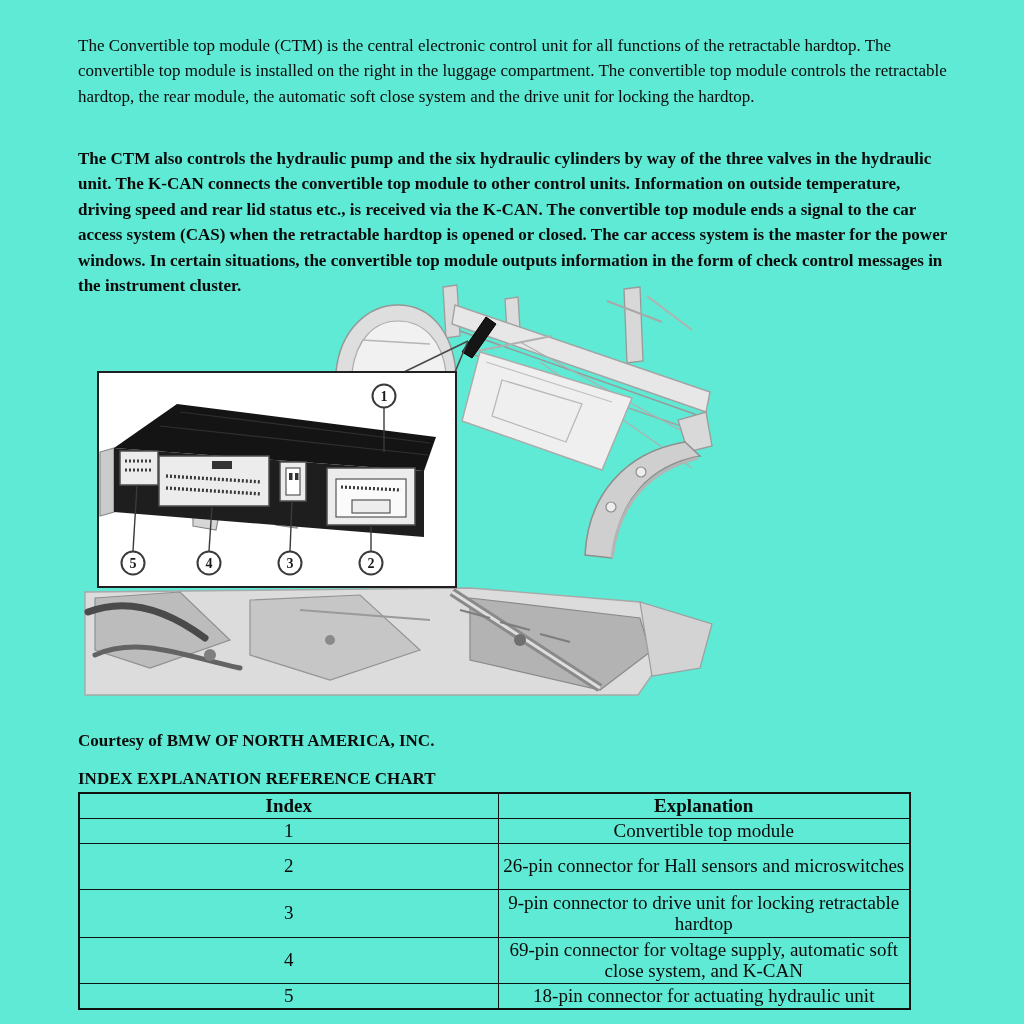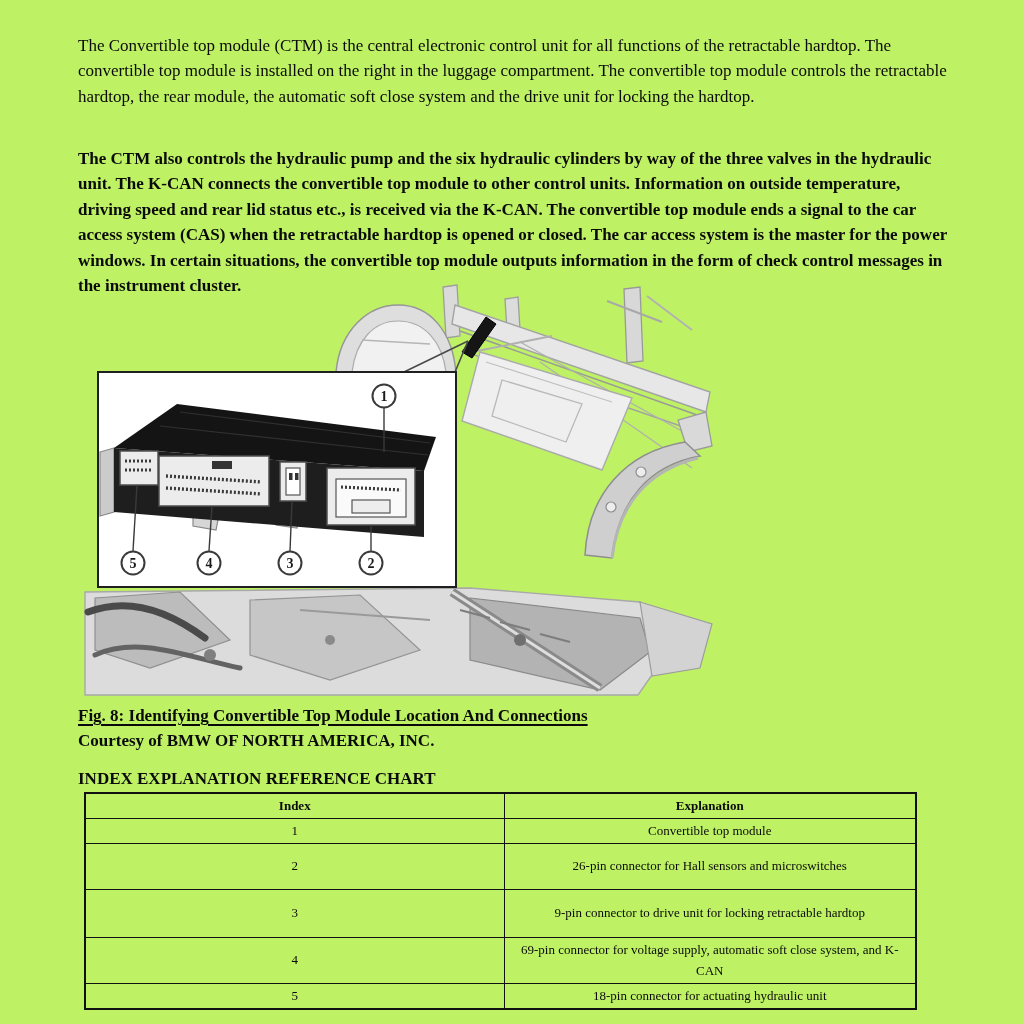--- a/index.html
+++ b/index.html
@@ -1,36 +1,36 @@
 <!DOCTYPE html>
 <html><head>
 <meta charset="utf-8">
 <style>
   html,body{margin:0;padding:0;background:#ffffff;}
   .page{
-    position:relative;width:1024px;height:1024px;background:#bef264;
+    position:relative;width:1024px;height:1024px;background:#5eead4;
     font-family:"Liberation Serif","DejaVu Serif",serif;color:#0a0a0a;overflow:hidden;
   }
   .para{
     position:absolute;left:78px;width:872px;
     font-size:17px;line-height:25.4px;letter-spacing:0px;
   }
   #para1{top:16px;}
   #para2{top:129px;font-weight:bold;}
   .figwrap{position:absolute;left:0;top:270px;width:1024px;height:432px;}
   .cap{
     position:absolute;left:78px;font-size:17px;font-weight:bold;line-height:25px;white-space:nowrap;
   }
   #cap-title{top:703px;text-decoration:underline;text-decoration-thickness:1.5px;text-underline-offset:3px;}
   #cap-courtesy{top:728px;}
   #chart-title{top:766px;}
   table.refchart{
-    position:absolute;left:84px;top:792px;width:833px;table-layout:fixed;
+    position:absolute;left:78px;top:792px;width:833px;table-layout:fixed;
     border-collapse:collapse;border:2.5px solid #111;
-    font-size:13px;line-height:21.5px;padding-left:8px;
+    font-size:19px;line-height:21.5px;padding-left:8px;
   }
   table.refchart td,table.refchart th{
     border:1.6px solid #111;text-align:center;vertical-align:middle;padding:1px 4px;
     font-weight:normal;
   }
   table.refchart th{font-weight:bold;}
   col.c1{width:419px;} col.c2{width:412px;}
   tr.h1{height:24px;} tr.r1{height:25px;} tr.r2{height:46px;}
   tr.r3{height:48px;} tr.r4{height:46px;} tr.r5{height:26px;}
   svg text{font-family:"Liberation Serif","DejaVu Serif",serif;}
@@ -171,21 +171,20 @@
         </g>
         <g>
           <circle cx="371" cy="563" r="11.5" fill="#ffffff" stroke="#3a3a3a" stroke-width="2"></circle>
           <text x="371" y="568">2</text>
         </g>
       </g>
     </g>
   </svg>
   </div>
 
-  <div class="cap" id="cap-title">Fig. 8: Identifying Convertible Top Module Location And Connections</div>
   <div class="cap" id="chart-title">INDEX EXPLANATION REFERENCE CHART</div>
   <div class="cap" id="cap-courtesy">Courtesy of BMW OF NORTH AMERICA, INC.</div>
 
   <table class="refchart">
     <colgroup>
         <col class="c1">
         <col class="c2">
       </colgroup>
     <tbody>
         <tr class="h1">

